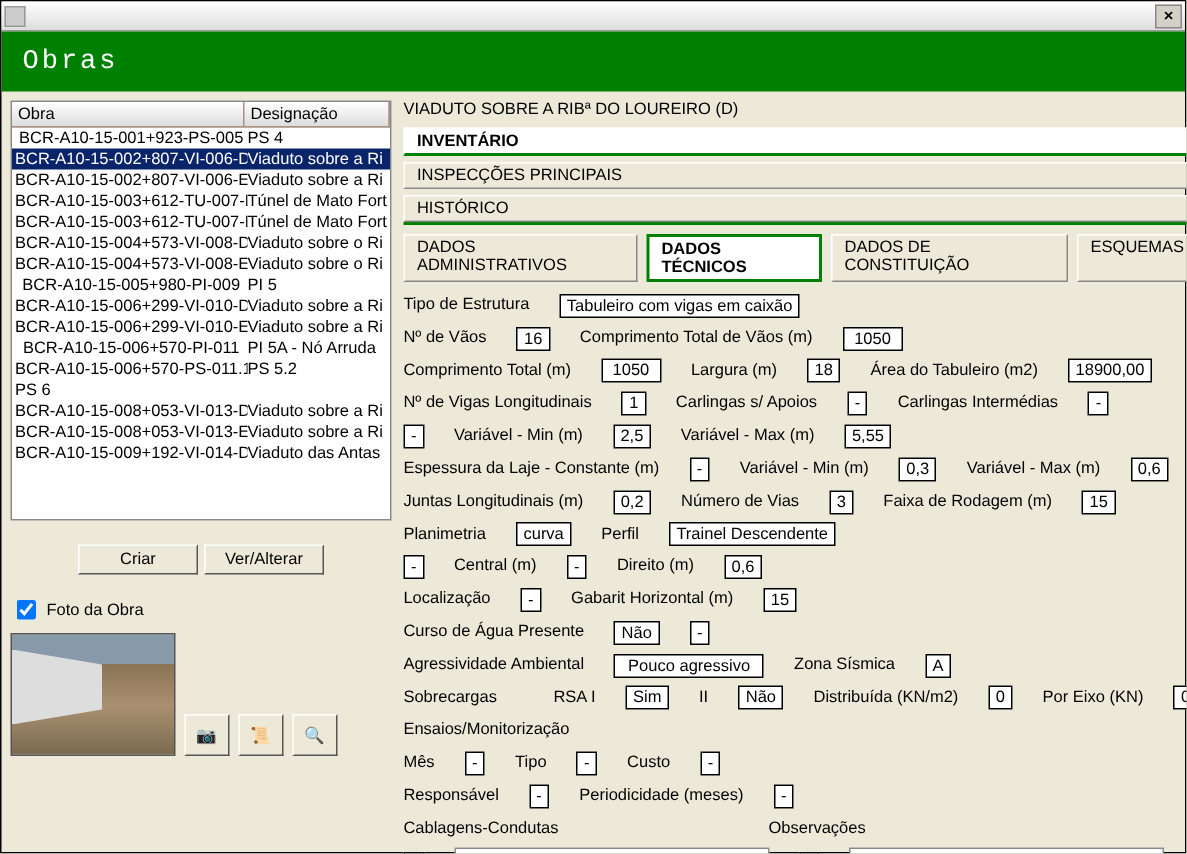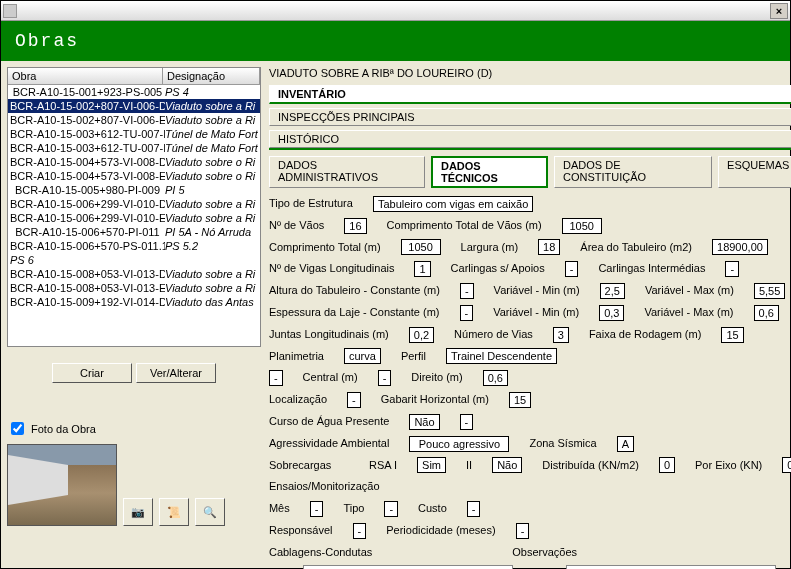--- a/index.html
+++ b/index.html
@@ -14,24 +14,24 @@
 .right-panel { flex: 1; }
 .list-container { border: 1px solid #888; background: #fff; height: 280px; overflow: hidden; position: relative; }
 .list-header { display: flex; background: #f97316; border-bottom: 1px solid #999; }
 .list-header div { padding: 2px 4px; border-right: 1px solid #999; background: linear-gradient(#fff, #ddd); }
 .col1 { width: 155px; }
 .col2 { flex: 1; }
 .list-body { overflow-y: scroll; height: 262px; }
 .list-row { display: flex; padding: 1px 2px; white-space: nowrap; overflow: hidden; }
 .list-row.selected { background: #0a246a; color: #fff; }
 .list-row .col1 { width: 155px; overflow: hidden; white-space: nowrap; text-align: center; }
-.list-row .col2 { flex: 1; overflow: hidden; white-space: nowrap; font-style: italic; }
+.list-row .col2 { flex: 1; overflow: hidden; white-space: nowrap; }
 .button-row { display: flex; justify-content: center; gap: 4px; margin-top: 16px; }
 .btn { background: #ece9d8; border: 1px solid #888; border-top-color: #fff; border-left-color: #fff; border-right-color: #555; border-bottom-color: #555; padding: 3px 12px; cursor: pointer; min-width: 80px; text-align: center; }
-.checkbox-row { margin-top: 36px; display: flex; align-items: center; gap: 4px; }
+.checkbox-row { margin-top: 14px; display: flex; align-items: center; gap: 4px; }
 .photo-area { margin-top: 6px; display: flex; align-items: flex-end; gap: 6px; }
 .photo { width: 110px; height: 82px; background: linear-gradient(180deg, #89a 0%, #89a 25%, #8b7355 25%, #a89070 60%, #7a6a4f 100%); border: 1px solid #555; position: relative; }
 .photo::before { content: ""; position: absolute; left: 0; top: 10px; width: 60px; height: 50px; background: #ddd; clip-path: polygon(0 0, 100% 20%, 100% 80%, 0 100%); }
 .icon-btn { width: 30px; height: 28px; background: #ece9d8; border: 1px solid #888; border-top-color:#fff; border-left-color:#fff; border-right-color:#555; border-bottom-color:#555; display: flex; align-items: center; justify-content: center; cursor: pointer; }
 .detail-title { font-weight: normal; margin-bottom: 6px; }
 .tab-row { display: flex; gap: 4px; margin-bottom: 2px; flex-direction: column; }
 .tab-btn { background: #ece9d8; border: 1px solid #888; border-top-color:#fff; border-left-color:#fff; padding: 2px 8px; cursor: pointer; }
 .tab-btn.active { background: #fff; border-bottom: 2px solid #008000; font-weight: bold; }
 .tab-underline { border-bottom: 2px solid #008000; margin-bottom: 6px; margin-top:-2px; }
 .subtab-row { display: flex; gap: 6px; margin-bottom: 6px; }
@@ -184,21 +184,20 @@
         </div>
         <div class="form-row">
           <span class="lbl">Nº de Vigas Longitudinais</span>
           <span class="val-box">1</span>
           <span class="lbl">Carlingas s/ Apoios</span>
           <span class="val-box">-</span>
           <span class="lbl">Carlingas Intermédias</span>
           <span class="val-box">-</span>
         </div>
         <div class="form-row">
-          <span class="lbl">Altura do Tabuleiro - Constante (m)</span>
           <span class="val-box">-</span>
           <span class="lbl">Variável - Min (m)</span>
           <span class="val-box">2,5</span>
           <span class="lbl">Variável - Max (m)</span>
           <span class="val-box">5,55</span>
         </div>
         <div class="form-row">
           <span class="lbl">Espessura da Laje - Constante (m)</span>
           <span class="val-box">-</span>
           <span class="lbl">Variável - Min (m)</span>

